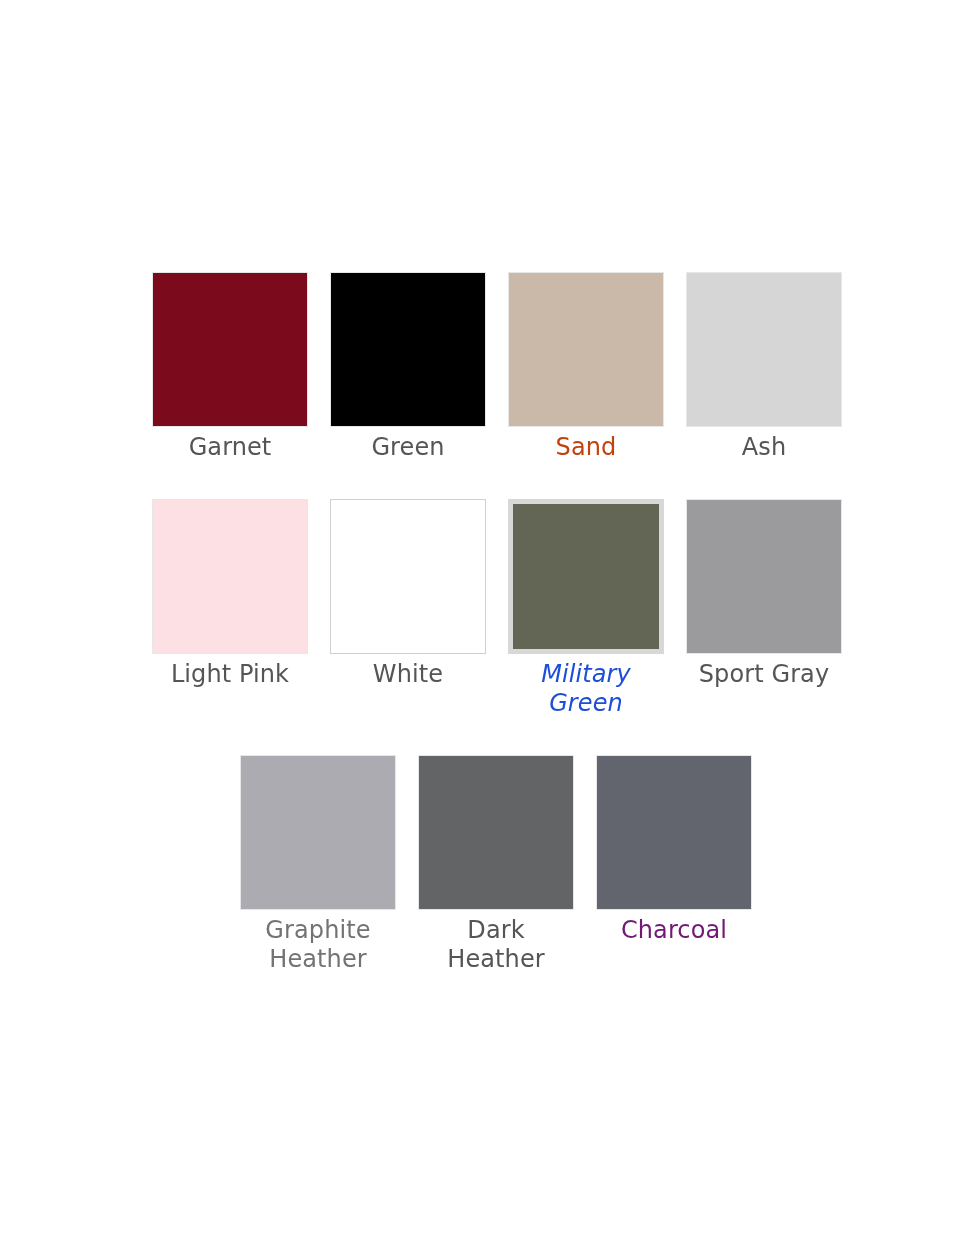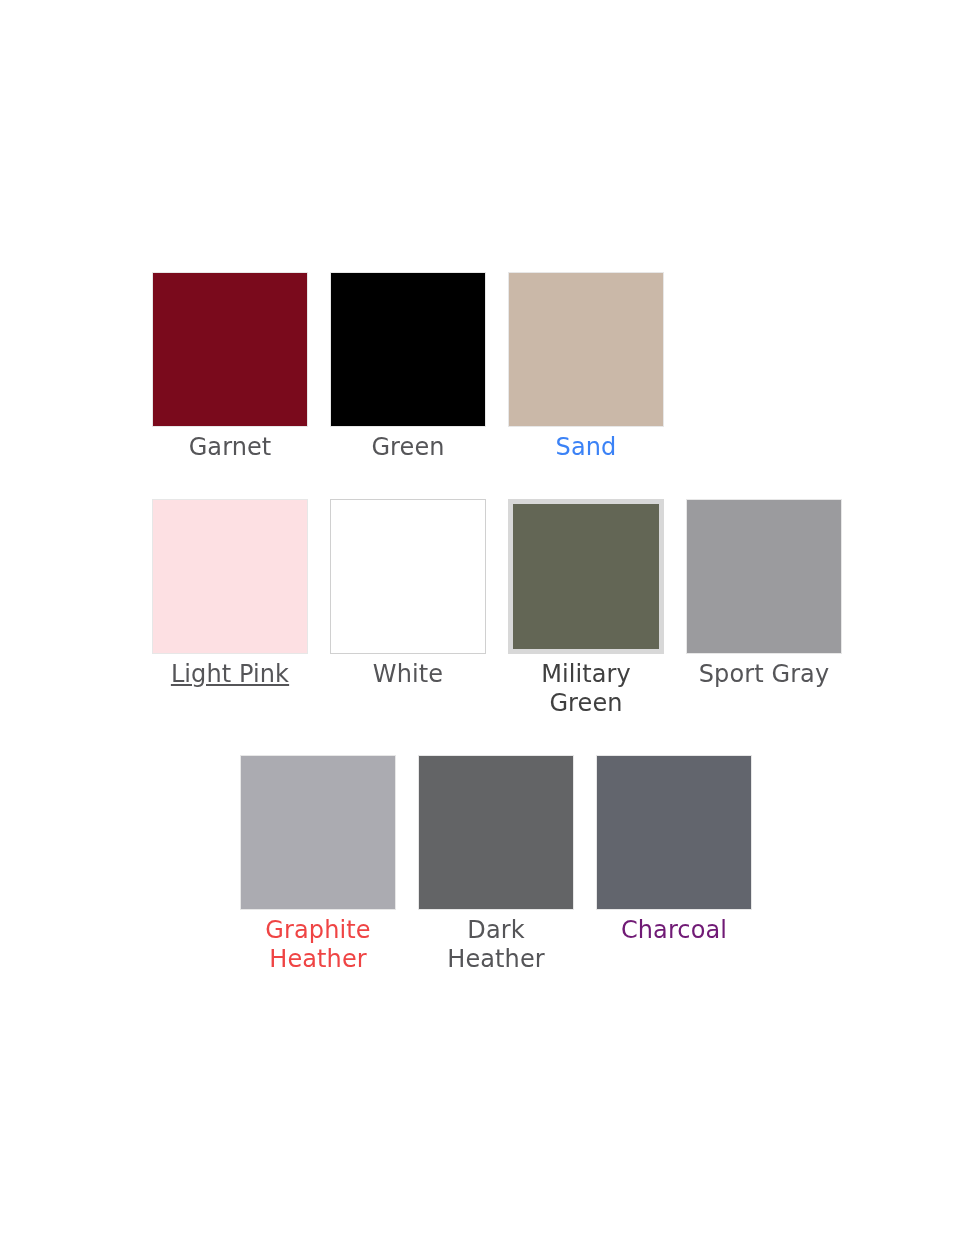--- a/index.html
+++ b/index.html
@@ -79,48 +79,52 @@
     <div class="swatch-cell">
       <div class="swatch-chip" style="background-color: rgb(122, 10, 28);"></div>
       <div class="swatch-label" style="color: rgb(85, 85, 88);">Garnet</div>
     </div>
     <div class="swatch-cell">
       <div class="swatch-chip" style="background-color: rgb(0, 0, 0);"></div>
       <div class="swatch-label" style="color: rgb(85, 85, 88);">Green</div>
     </div>
     <div class="swatch-cell">
       <div class="swatch-chip" style="background-color: rgb(202, 184, 168);"></div>
-      <div class="swatch-label" style="color: #3b82f6;">Sand</div>
+      <div class="swatch-label" style="color: #c2410c;">Sand</div>
+    </div>
+    <div class="swatch-cell">
+      <div class="swatch-chip" style="background-color: rgb(214, 214, 214);"></div>
+      <div class="swatch-label" style="color: rgb(85, 85, 88);">Ash</div>
     </div>
   </div>
 
   <div class="swatch-row row-2">
     <div class="swatch-cell">
       <div class="swatch-chip" style="background-color: rgb(253, 224, 227);"></div>
-      <div class="swatch-label" style="color: rgb(85, 85, 88); text-decoration: underline;">Light Pink</div>
+      <div class="swatch-label" style="color: rgb(85, 85, 88);">Light Pink</div>
     </div>
     <div class="swatch-cell">
       <div class="swatch-chip outlined" style="background-color: rgb(255, 255, 255);"></div>
       <div class="swatch-label" style="color: rgb(85, 85, 88);">White</div>
     </div>
     <div class="swatch-cell">
       <div class="swatch-chip framed" style="background-color: rgb(99, 102, 85); border-color: rgb(216, 216, 216);"></div>
-      <div class="swatch-label" style="color: #404040;">Military
+      <div class="swatch-label" style="color: #1d4ed8; font-style: italic;">Military
 Green</div>
     </div>
     <div class="swatch-cell">
       <div class="swatch-chip" style="background-color: rgb(155, 155, 158);"></div>
       <div class="swatch-label" style="color: rgb(85, 85, 88);">Sport Gray</div>
     </div>
   </div>
 
   <div class="swatch-row row-3">
     <div class="swatch-cell">
       <div class="swatch-chip" style="background-color: rgb(171, 171, 177);"></div>
-      <div class="swatch-label" style="color: #ef4444;">Graphite
+      <div class="swatch-label" style="color: #737373;">Graphite
 Heather</div>
     </div>
     <div class="swatch-cell">
       <div class="swatch-chip" style="background-color: rgb(99, 100, 102);"></div>
       <div class="swatch-label" style="color: rgb(85, 85, 88);">Dark
 Heather</div>
     </div>
     <div class="swatch-cell">
       <div class="swatch-chip" style="background-color: rgb(98, 101, 109);"></div>
       <div class="swatch-label" style="color: #701a75;">Charcoal</div>

